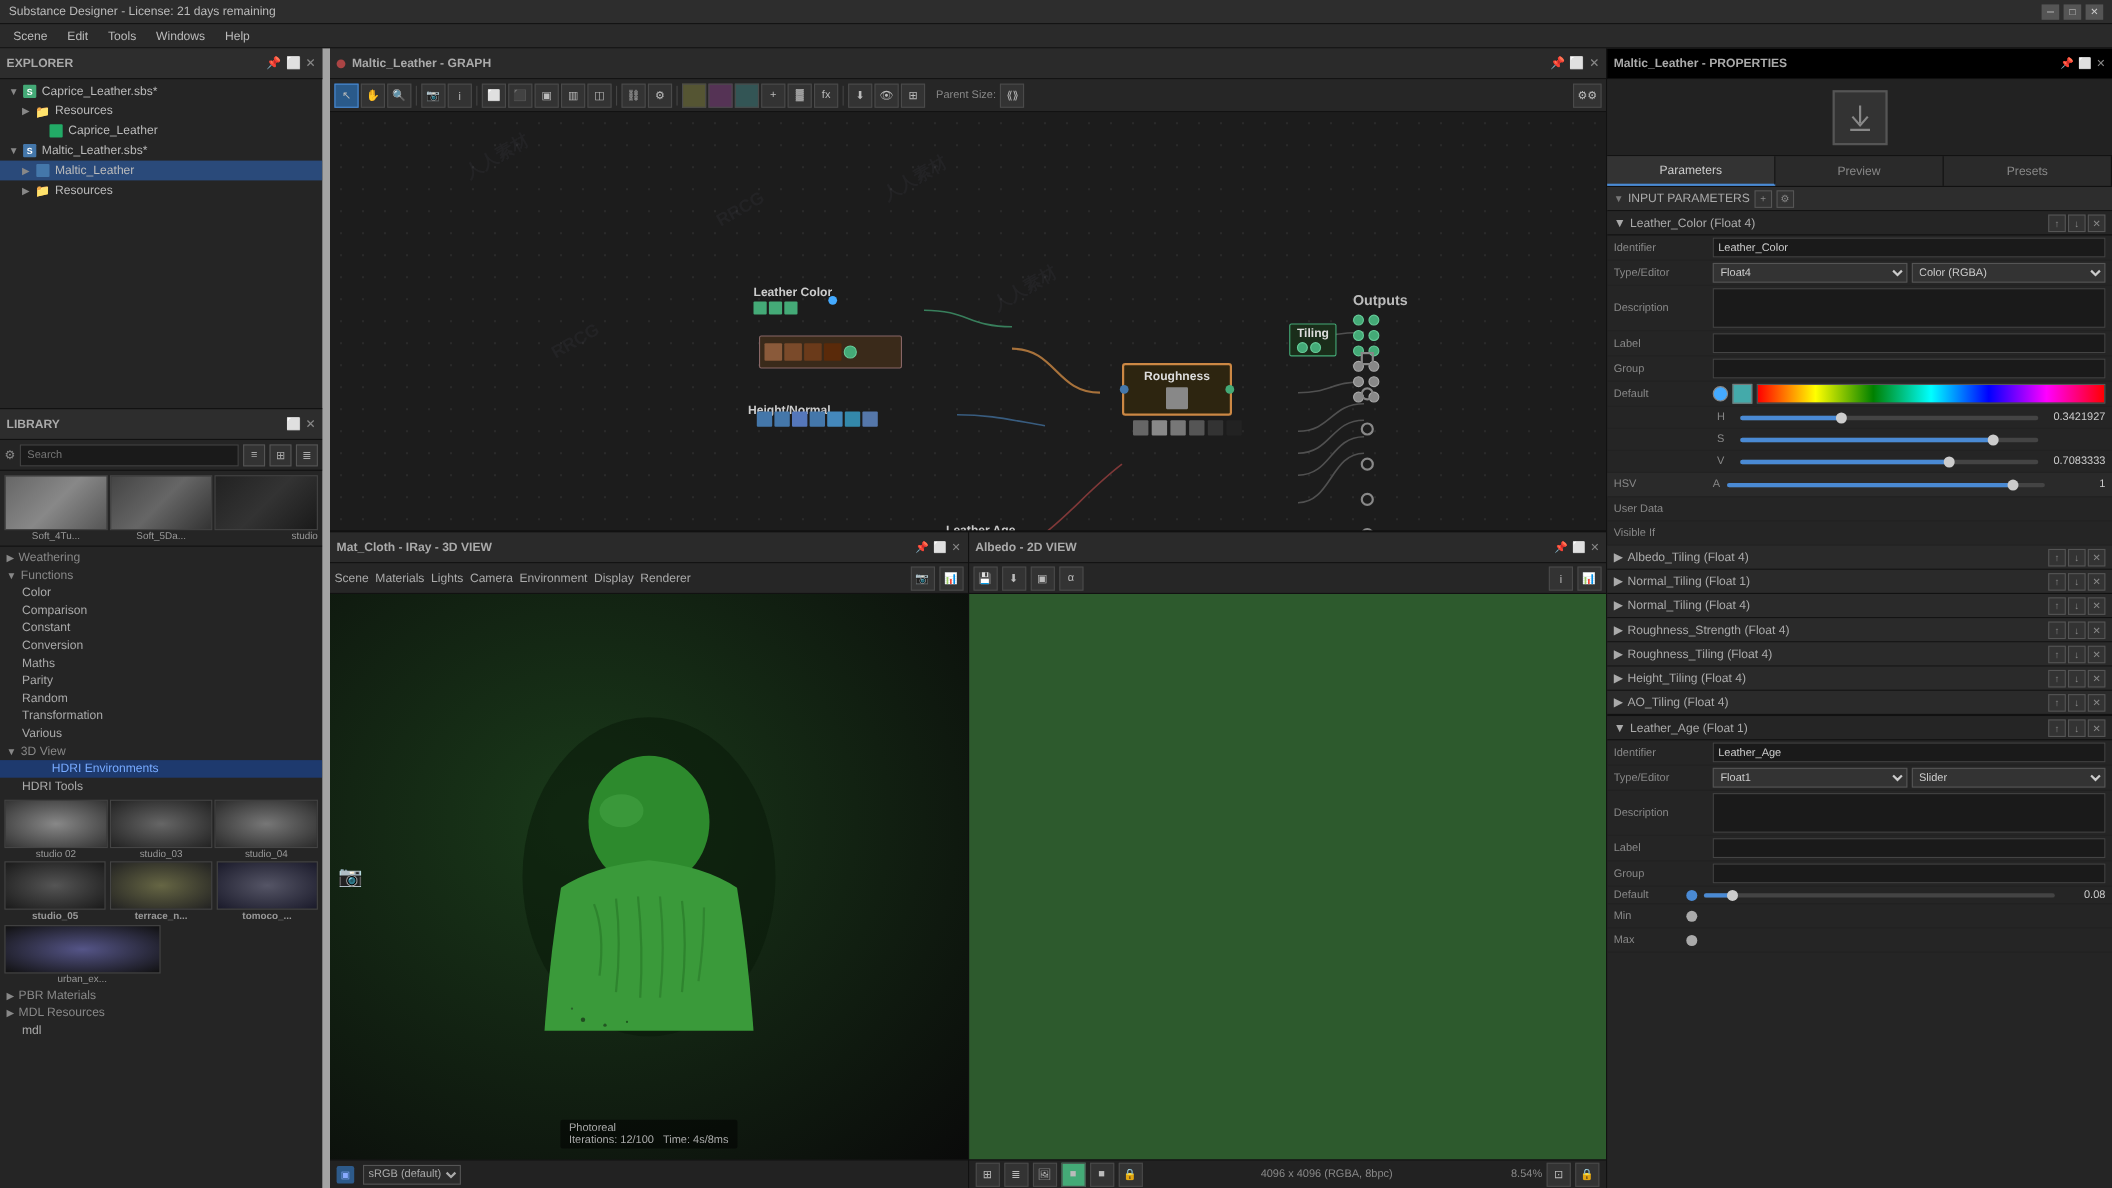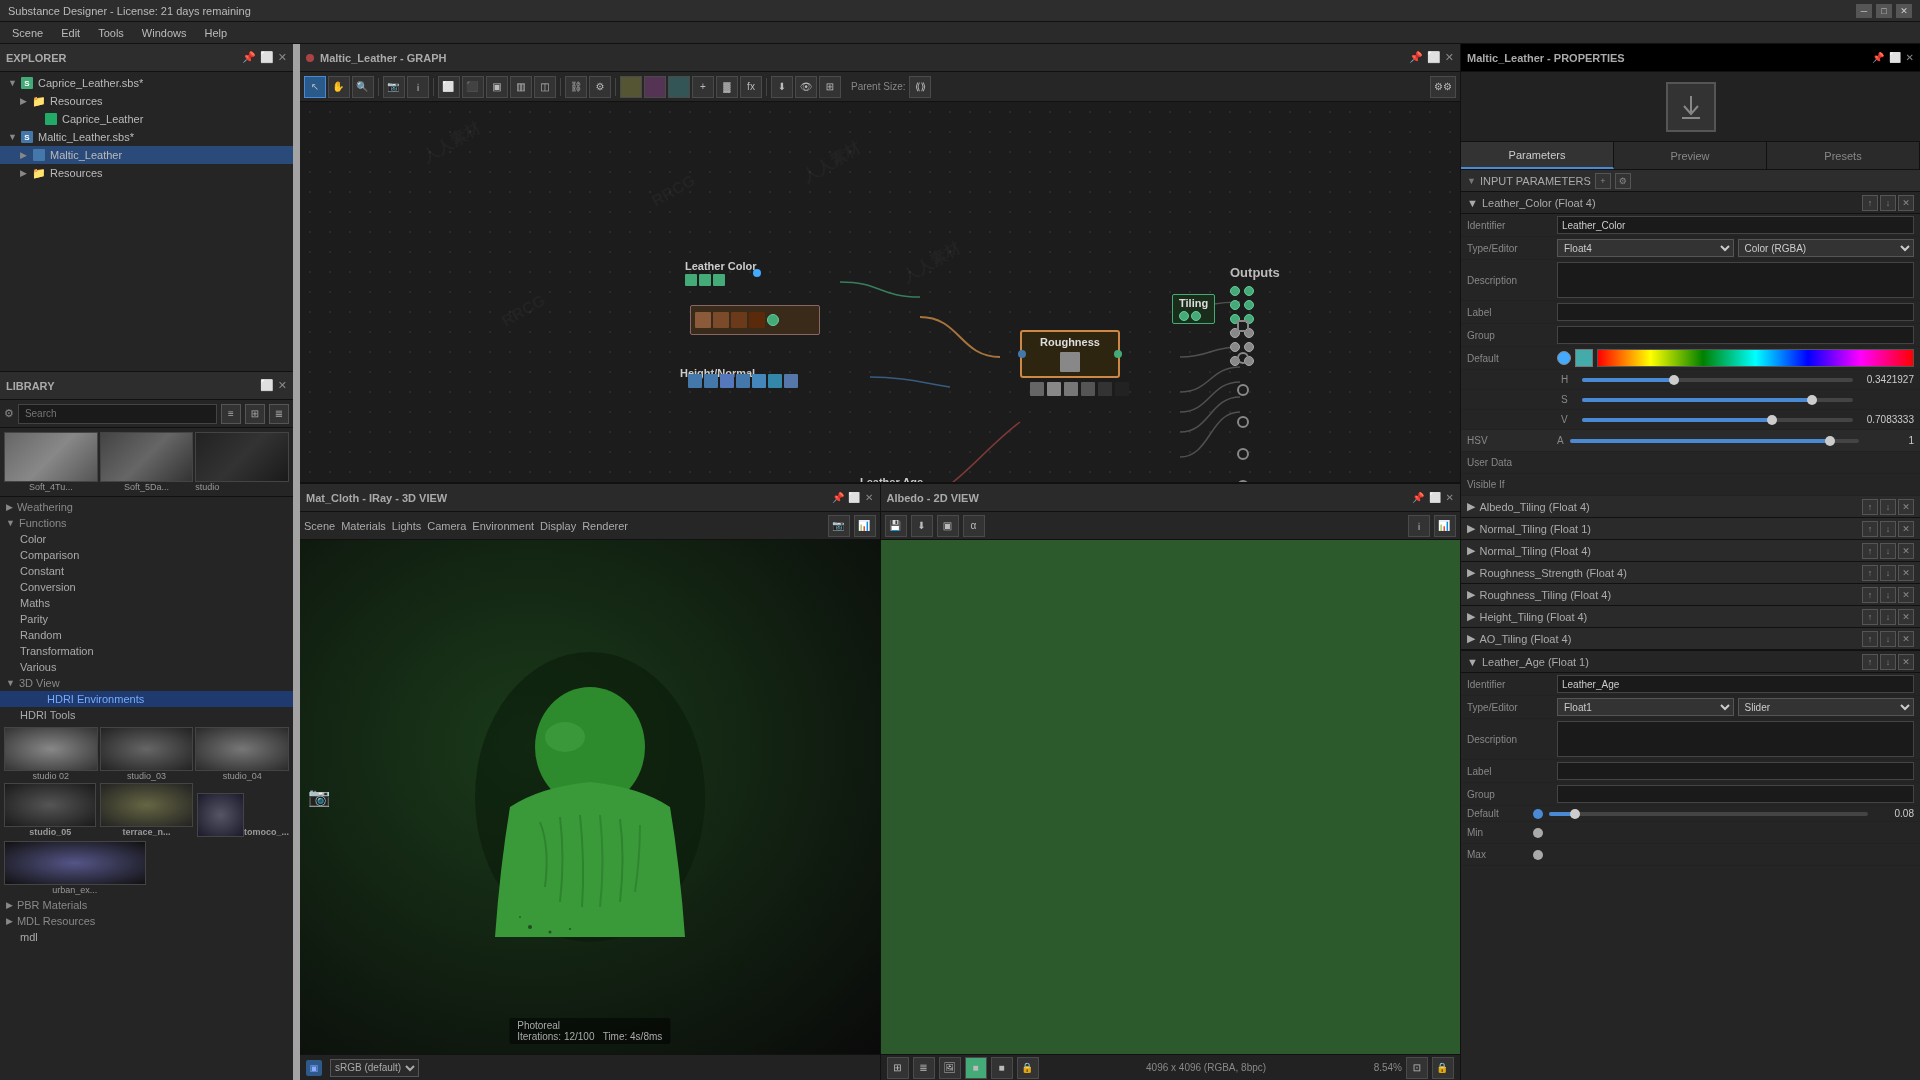--- a/index.html
+++ b/index.html
@@ -255,21 +255,21 @@
 
       <div style="display:grid;grid-template-columns:repeat(3,1fr);gap:2px;padding:4px;border-bottom:1px solid #111;">
         <div style="display:flex;flex-direction:column;align-items:center;">
           <div style="width:100%;height:50px;background:linear-gradient(135deg,#666,#888,#555);border:1px solid #444;"></div>
           <span style="font-size:9px;color:#999;">Soft_4Tu...</span>
         </div>
         <div style="display:flex;flex-direction:column;align-items:center;">
           <div style="width:100%;height:50px;background:linear-gradient(135deg,#444,#666,#333);border:1px solid #444;"></div>
           <span style="font-size:9px;color:#999;">Soft_5Da...</span>
         </div>
-        <div style="display:flex;flex-direction:column;align-items:flex-start;">
+        <div style="display:flex;flex-direction:column;align-items:flex-end;">
           <div style="width:100%;height:50px;background:linear-gradient(135deg,#222,#333,#1a1a1a);border:1px solid #444;"></div>
           <span style="font-size:9px;color:#999;">studio</span>
         </div>
       </div>
 
       <div class="lib-nav">
         <div class="lib-section">
           <span class="arrow">▶</span>
           <span>Weathering</span>
         </div>
@@ -332,21 +332,21 @@
         </div>
         <div style="display:grid;grid-template-columns:repeat(3,1fr);gap:4px;padding:2px 4px;font-weight:bold;">
           <div style="display:flex;flex-direction:column;align-items:center;">
             <div style="width:100%;height:44px;background:radial-gradient(ellipse,#555,#1a1a1a);border:1px solid #444;"></div>
             <span style="font-size:9px;color:#999;">studio_05</span>
           </div>
           <div style="display:flex;flex-direction:column;align-items:center;">
             <div style="width:100%;height:44px;background:radial-gradient(ellipse,#664,#222);border:1px solid #444;"></div>
             <span style="font-size:9px;color:#999;">terrace_n...</span>
           </div>
-          <div style="display:flex;flex-direction:row;align-items:flex-end;">
+          <div style="display:flex;flex-direction:column;align-items:center;">
             <div style="width:100%;height:44px;background:radial-gradient(ellipse,#556,#1a1a2a);border:1px solid #444;"></div>
             <span style="font-size:9px;color:#999;">tomoco_...</span>
           </div>
         </div>
         <div style="display:grid;grid-template-columns:repeat(2,1fr);gap:2px;padding:2px 4px;">
           <div style="display:flex;flex-direction:column;align-items:center;">
             <div style="width:100%;height:44px;background:radial-gradient(ellipse,#558,#111);border:1px solid #444;"></div>
             <span style="font-size:9px;color:#999;">urban_ex...</span>
           </div>
         </div>

